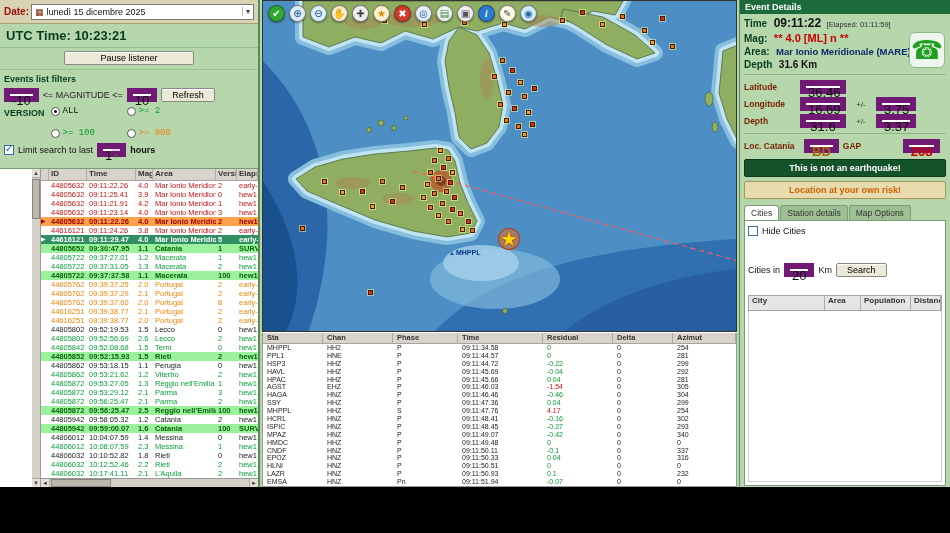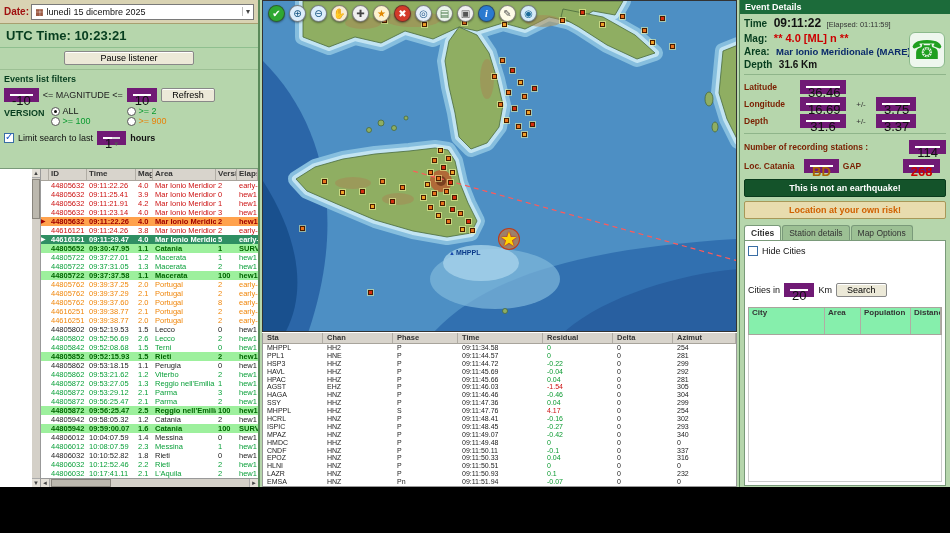--- a/index.html
+++ b/index.html
@@ -19,21 +19,21 @@
   .pause-row { height:22px; text-align:center; padding-top:3px; border-bottom:1px solid #9cc094; }
   button.win { background:#ece9d8; border:1px solid #888; border-radius:2px; font-size:9px; padding:1px 10px; font-family:inherit; cursor:pointer; box-shadow:inset 0 1px 0 #fff; }
   button.pause { width:130px; }
   .filters { padding:2px 4px; }
   .filters-title { font-weight:bold; color:#063d1e; font-size:9px; padding:2px 0; }
   .mag-row { display:flex; align-items:center; gap:4px; padding:2px 0; }
   .input-box { background:#fff; border:6px solid #701a75; padding:0 2px; font-size:13px; display:inline-block; min-width:30px; height:14px; line-height:13px; text-align:center; }
   .mag-label { font-size:9px; color:#222; }
   .version-row { display:flex; gap:6px; padding:2px 0; }
   .version-label { font-weight:bold; color:#063d1e; font-size:9px; padding-top:2px; }
-  .version-options { display:grid; grid-template-columns:70px 70px; gap:0 6px; }
+  .version-options { display:grid; grid-template-columns:70px 70px; gap:12px 6px;font-family:Liberation Mono, monospace; }
   .vopt { display:flex; align-items:center; gap:3px; cursor:pointer; }
   .radio { width:9px; height:9px; border:1px solid #555; border-radius:50%; background:#fff; position:relative; flex:none; }
   .radio.sel::after { content:""; position:absolute; left:2px; top:2px; width:3px; height:3px; border-radius:50%; background:#111; }
   .vtext.black { color:#111; } .vtext.green { color:#0a9a30; } .vtext.orange { color:#e8820a; }
   .limit-row { display:flex; align-items:center; gap:4px; padding:3px 0; }
   .cb { width:10px; height:10px; background:#fff; border:1px solid #3a6ea5; display:inline-block; position:relative; flex:none; cursor:pointer; }
   .cb.checked::after { content:"✓"; position:absolute; left:0; top:-3px; color:#1a58c8; font-size:10px; font-weight:bold; }
   .limit-row .hours { font-weight:bold; }
   .input-box.spin { min-width:24px; position:relative; padding-right:8px; }
   .input-box.spin::after { content:"▾"; position:absolute; right:0; top:0; font-size:7px; color:#555; background:#ddd; height:100%; width:8px; }
@@ -105,25 +105,25 @@
   .stations-row .clab { flex:1; }
   .quality-row { display:flex; align-items:center; gap:4px; padding:2px 0; }
   .quality-row .clab { width:56px; }
   .q-bd { color:#aa6600; font-weight:bold; }
   .q-gap { color:#cc0000; font-weight:bold; }
   .q-good { color:#007700; font-weight:bold; }
   .not-eq { display:block; width:100%; background:#14532a; color:#fff; font-weight:bold; font-size:9px; padding:3px 0; border:1px solid #0a3a1c; border-radius:2px; margin:4px 0 2px; cursor:pointer; font-family:inherit; }
   .risk { display:block; width:100%; background:#e8dcae; color:#d06000; font-weight:bold; font-size:9px; padding:3px 0; border:1px solid #a89858; border-radius:2px; margin:2px 0 4px; cursor:pointer; font-family:inherit; }
   .tabs { display:flex; gap:1px; margin-top:2px; flex:none; }
   .tab { padding:2px 6px; font-size:8.5px; background:#9cc094; border:1px solid #7a9a7a; border-bottom:none; border-radius:3px 3px 0 0; color:#333; cursor:pointer; }
-  .tab.active { background:#fff; font-weight:bold; }
+  .tab.active { background:#fff; font-weight:normal; }
   .tab-panel { flex:1; background:#fff; border:1px solid #7a9a7a; padding:3px; display:flex; flex-direction:column; overflow:hidden; }
   .hide-cities { display:flex; align-items:center; gap:4px; padding:2px 0 4px; }
   .cities-in { display:flex; align-items:center; gap:4px; padding:2px 0 4px;margin-top:21px; }
-  .cities-head { display:flex; height:28px; background:#86efac; border:1px solid #a8a49c; font-size:8px; font-weight:bold; color:#333; flex:none; margin-top:6px; }
+  .cities-head { display:flex; height:16px; background:#e5e5e5; border:1px solid #a8a49c; font-size:8px; font-weight:bold; color:#333; flex:none; margin-top:14px; }
   .cc { border-right:1px solid #b0aca4; padding-left:3px; overflow:hidden; flex:none; }
   .cc0 { width:76px; } .cc1 { width:36px; } .cc2 { width:50px; } .cc3 { flex:1; }
   .cities-body { flex:1; border:1px solid #ccc; border-top:none; background:#fff; }
 </style>
 </head>
 <body>
 
 <div class="main">
 
   <div class="left-panel">
@@ -848,24 +848,20 @@
         <span class="clab">Longitude</span>
         <span class="input-box">16.69</span>
         <span class="pm">+/-</span>
         <span class="input-box">3.75</span>
         <span class="clab">Depth</span>
         <span class="input-box">31.6</span>
         <span class="pm">+/-</span>
         <span class="input-box">3.37</span>
       </div>
       <div class="sep"></div>
-      <div class="stations-row">
-        <span class="clab">Number of recording stations :</span>
-        <span class="input-box">114</span>
-      </div>
       <div class="quality-row">
         <span class="clab">Loc. Catania</span>
         <span class="input-box q-bd">BD</span>
         <span class="clab">GAP</span>
         <span class="input-box q-gap">268</span>
       </div>
       <button class="not-eq">This is not an earthquake!</button>
       <button class="risk">Location at your own risk!</button>
       <div class="tabs">
           <div class="tab active">Cities</div>

